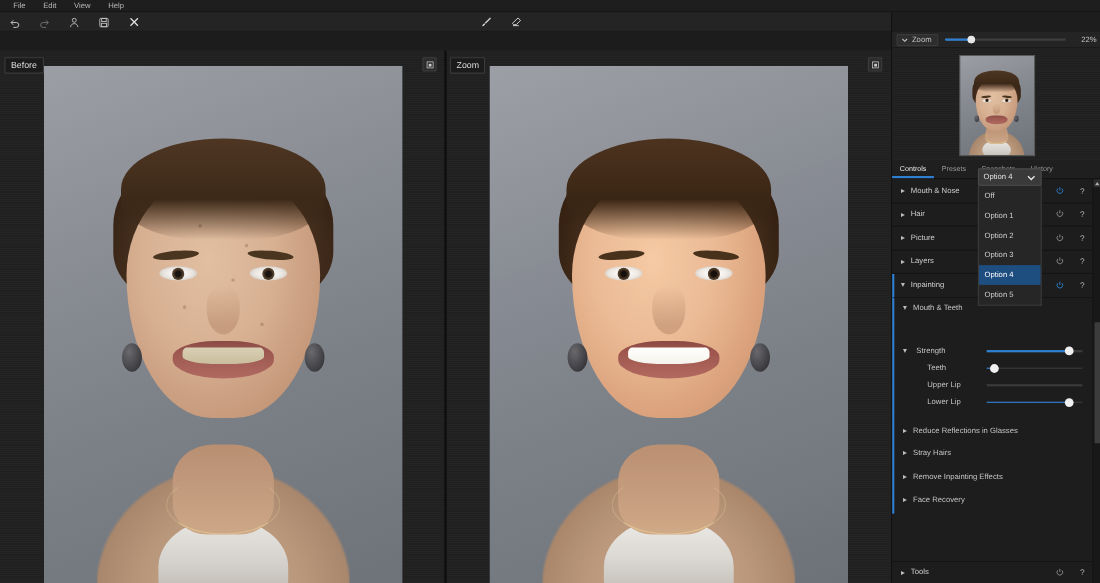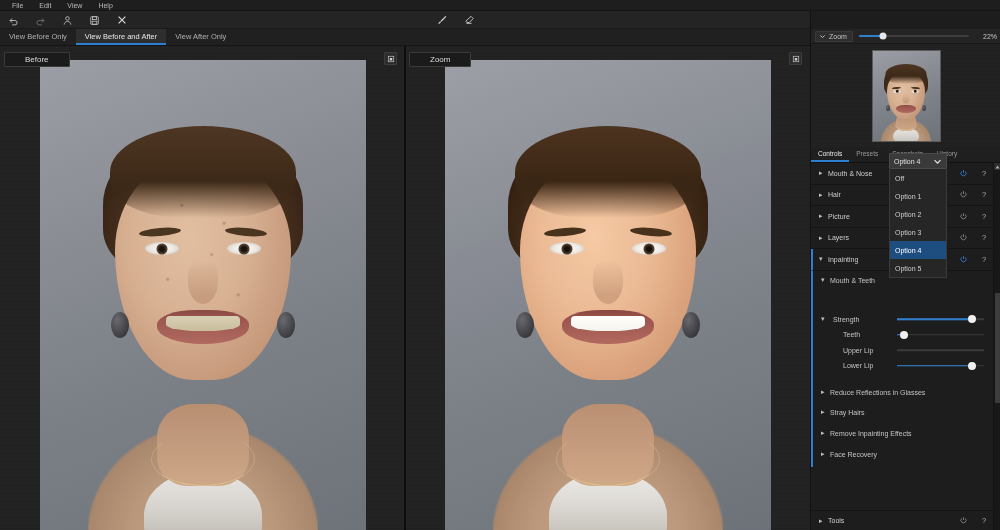--- a/index.html
+++ b/index.html
@@ -179,21 +179,21 @@
       radial-gradient(circle at 62% 30%, rgba(120,82,60,.3) 0 1.2px, transparent 2px),
       radial-gradient(circle at 30% 55%, rgba(120,82,60,.28) 0 1.4px, transparent 2px),
       radial-gradient(circle at 70% 62%, rgba(120,82,60,.3) 0 1.2px, transparent 2px),
       radial-gradient(circle at 46% 78%, rgba(120,82,60,.25) 0 1.3px, transparent 2px),
       radial-gradient(circle at 55% 44%, rgba(130,90,66,.3) 0 1.1px, transparent 2px);
   }
 
   .pane-label {
     position: absolute; left: 4px; top: 6px;
     background: #1b1b1b; border: 1px solid #3a3a3a;
-    color: #dcdcdc; font-size: 8px; padding: 2px 20px; border-radius: 1px;
+    color: #dcdcdc; font-size: 8px; padding: 2px 5px; border-radius: 1px;
     z-index: 5; cursor: pointer;
   }
   .pane-snap {
     position: absolute; right: 8px; top: 6px;
     width: 13px; height: 13px; background: #2c2c2c; border: 1px solid #3d3d3d;
     display: flex; align-items: center; justify-content: center;
     border-radius: 1px; z-index: 5; cursor: pointer;
   }
 
   
@@ -445,25 +445,20 @@
             <path d="M8 2.2L14 5.4 8 8.6 2 5.4z" fill="#d0d0d0" stroke="none"></path>
             <path d="M2.6 8.4L8 11.2l5.4-2.8"></path>
             <path d="M2.6 11.2L8 14l5.4-2.8"></path>
           </svg>
         </span>
       </div>
       <div class="sep-v"></div>
     </div>
   </div>
 
-  <div class="viewtabs">
-    <div class="vtab">View Before Only</div>
-    <div class="vtab active">View Before and After</div>
-    <div class="vtab">View After Only</div>
-  </div>
 
   <div class="canvas">
 
     <div class="pane before">
       <div class="pane-label">Before</div>
       <div class="pane-snap">
         <span>
           <svg width="8" height="8" viewBox="0 0 16 16" fill="none" stroke="#cfcfcf" stroke-width="1.3">
             <rect x="2.5" y="2.5" width="11" height="11"></rect>
               <rect x="5.5" y="6" width="5" height="5" fill="#cfcfcf" stroke="none"></rect>

